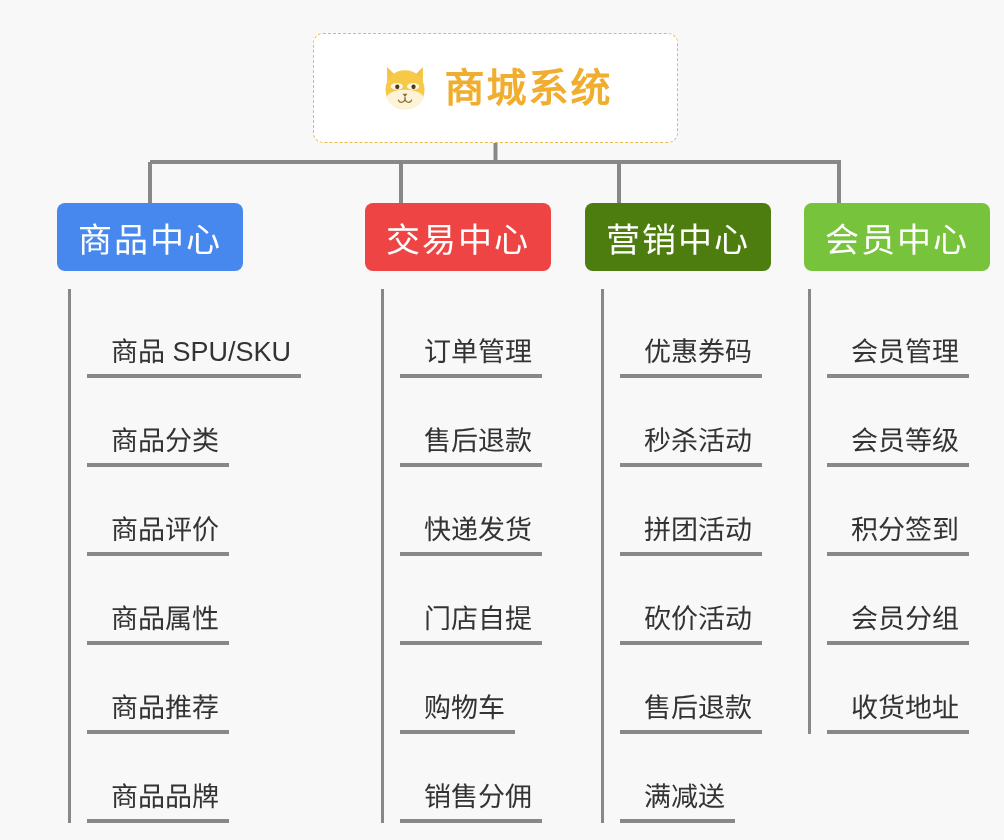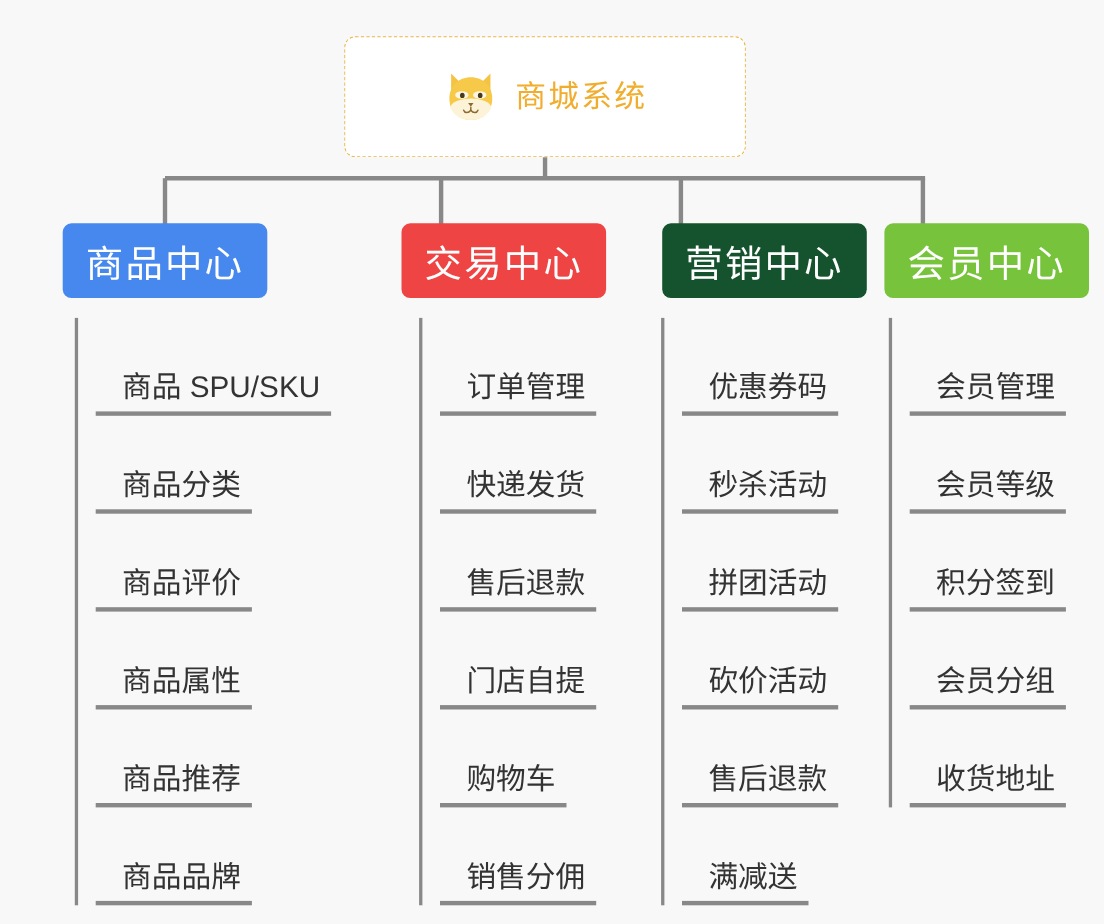--- a/index.html
+++ b/index.html
@@ -40,25 +40,26 @@
   }
 
   .root-icon {
     width: 52px;
     height: 52px;
     flex: 0 0 auto;
     display: block;
   }
 
   .root-title {
-    font-size: 28px;
+    font-size: 40px;
     color: #f0ad2e;
     letter-spacing: 2px;
     line-height: 1;
     white-space: nowrap;
+    font-weight: bold;
   }
 
   
   .connector-layer {
     position: absolute;
     left: 0;
     top: 0;
     width: 1004px;
     height: 840px;
     pointer-events: none;
@@ -194,39 +195,39 @@
       </div>
     </div>
 
     <div class="column col-2">
       <div class="col-header" style="background: #ef4444;">交易中心</div>
       <div class="branch" style="border-left-color: rgb(136, 136, 136);">
         <div class="leaf">
             <span class="leaf-label" style="border-bottom-color: rgb(136, 136, 136);">订单管理</span>
           </div>
         <div class="leaf">
+            <span class="leaf-label" style="border-bottom-color: rgb(136, 136, 136);">售后退款</span>
+          </div>
+        <div class="leaf">
             <span class="leaf-label" style="border-bottom-color: rgb(136, 136, 136);">快递发货</span>
           </div>
         <div class="leaf">
-            <span class="leaf-label" style="border-bottom-color: rgb(136, 136, 136);">售后退款</span>
-          </div>
-        <div class="leaf">
             <span class="leaf-label" style="border-bottom-color: rgb(136, 136, 136);">门店自提</span>
           </div>
         <div class="leaf">
             <span class="leaf-label" style="border-bottom-color: rgb(136, 136, 136);">购物车</span>
           </div>
         <div class="leaf">
             <span class="leaf-label" style="border-bottom-color: rgb(136, 136, 136);">销售分佣</span>
           </div>
       </div>
     </div>
 
     <div class="column col-3">
-      <div class="col-header" style="background: #14532d; margin-left: 17px;">营销中心</div>
+      <div class="col-header" style="background: #4d7c0f;">营销中心</div>
       <div class="branch" style="border-left-color: rgb(136, 136, 136);">
         <div class="leaf">
             <span class="leaf-label" style="border-bottom-color: rgb(136, 136, 136);">优惠券码</span>
           </div>
         <div class="leaf">
             <span class="leaf-label" style="border-bottom-color: rgb(136, 136, 136);">秒杀活动</span>
           </div>
         <div class="leaf">
             <span class="leaf-label" style="border-bottom-color: rgb(136, 136, 136);">拼团活动</span>
           </div>

